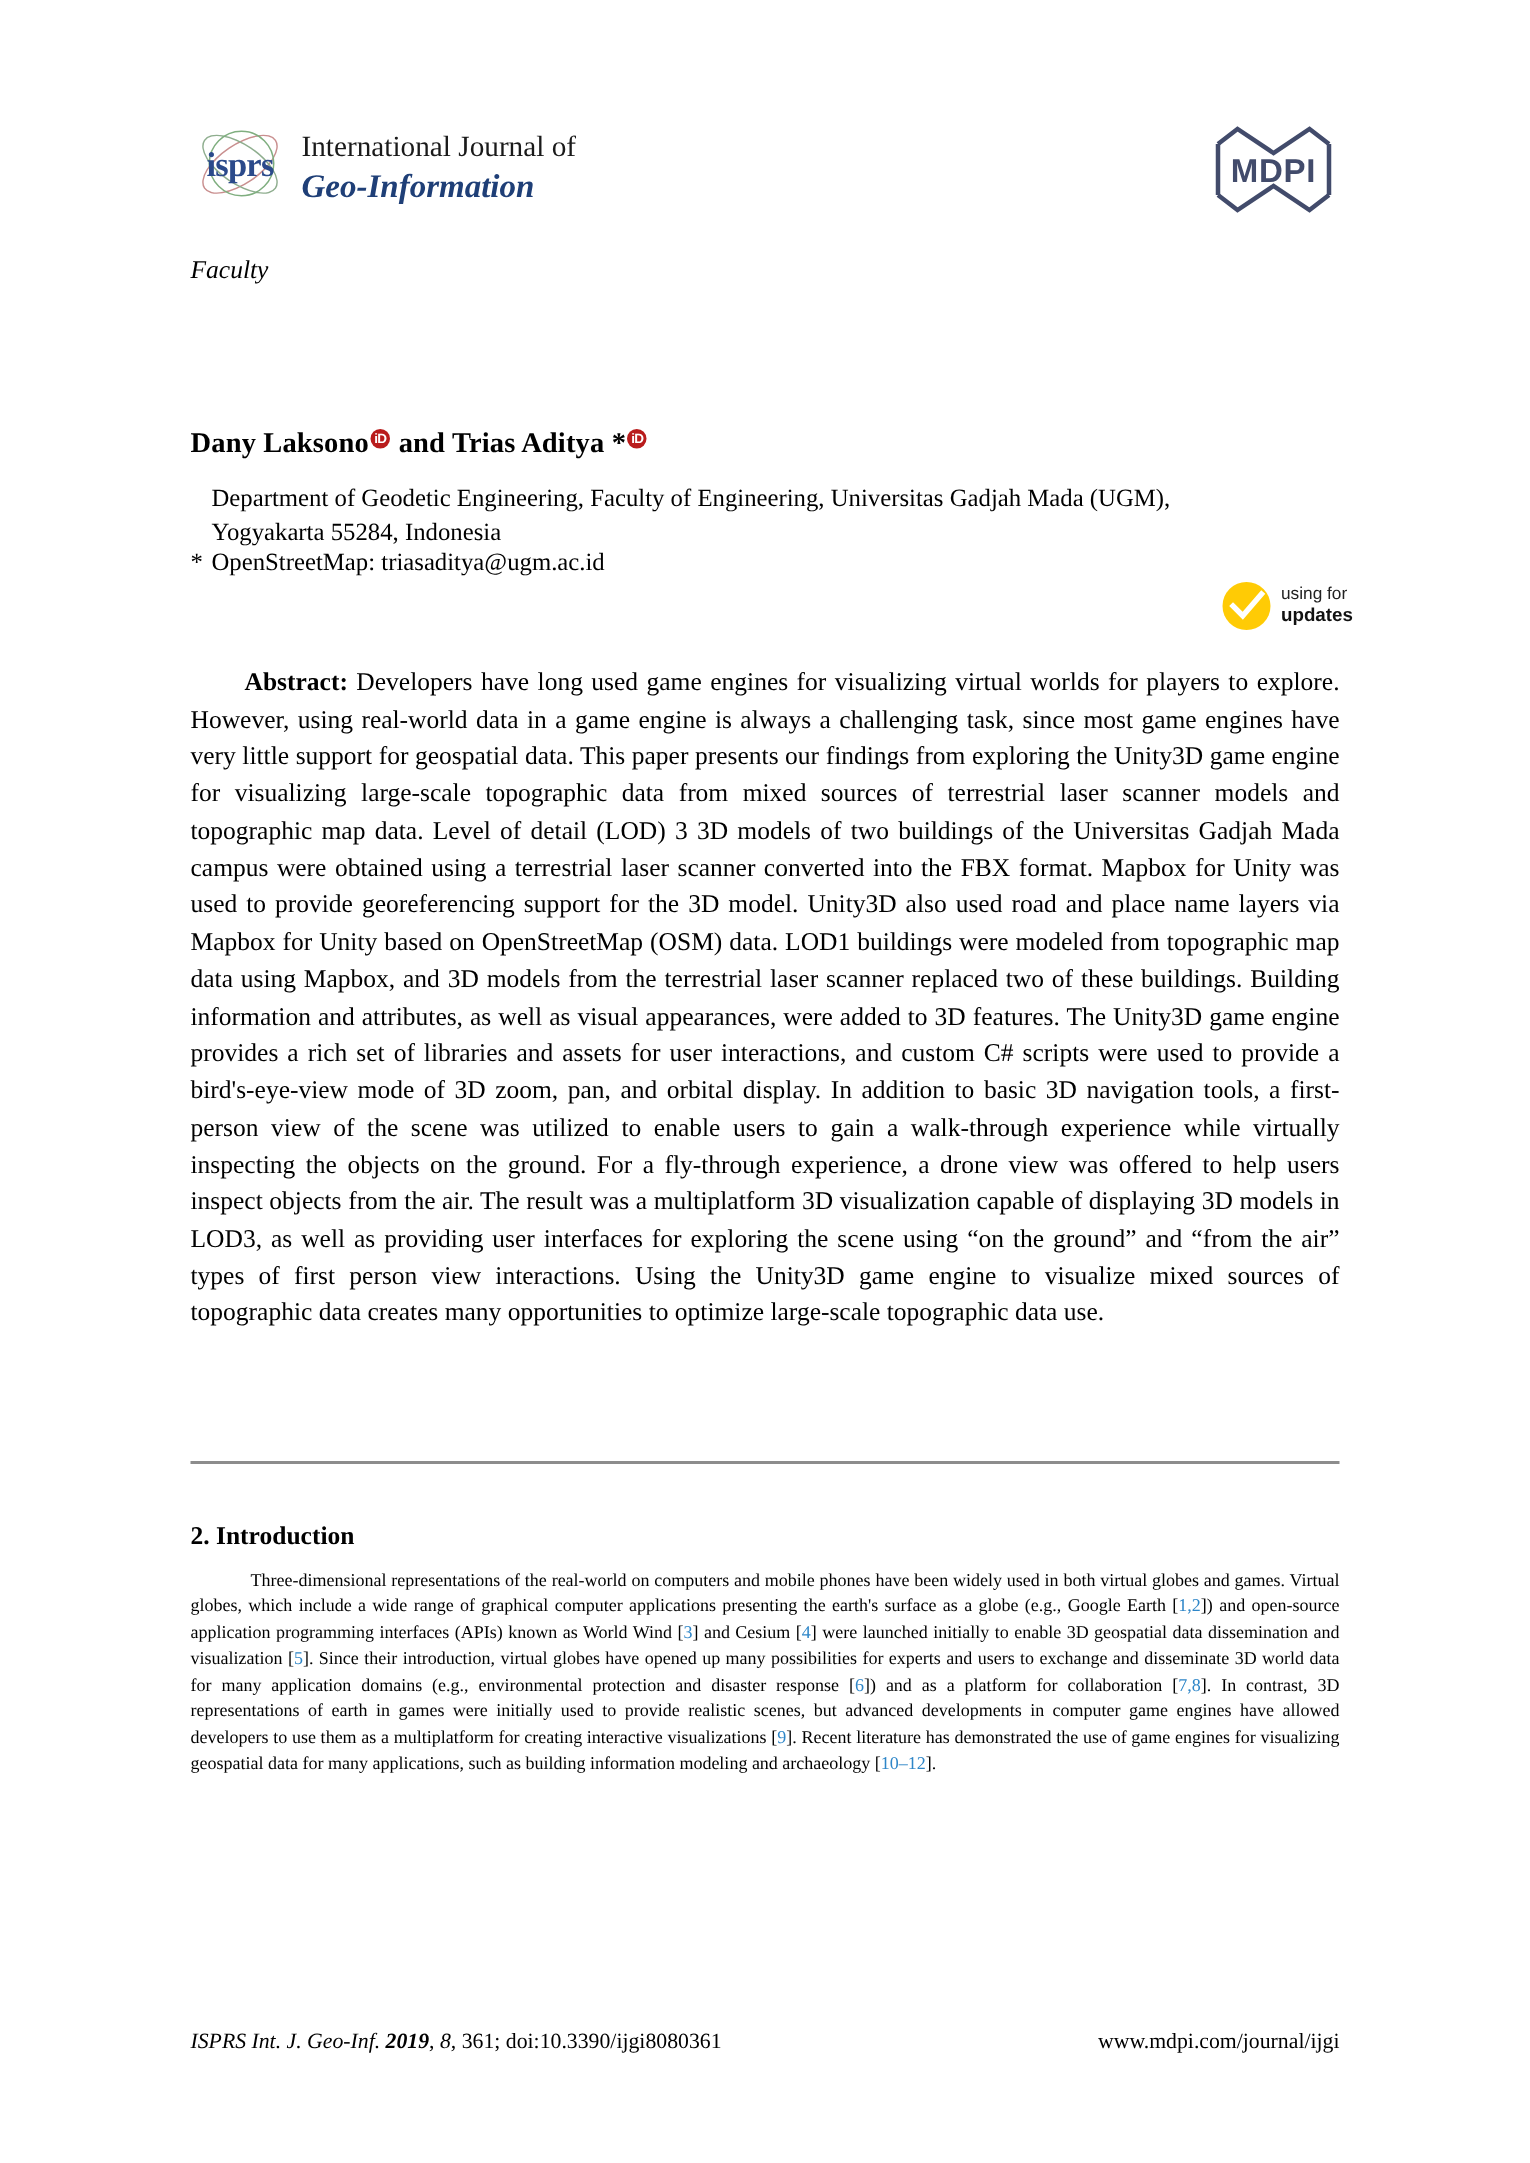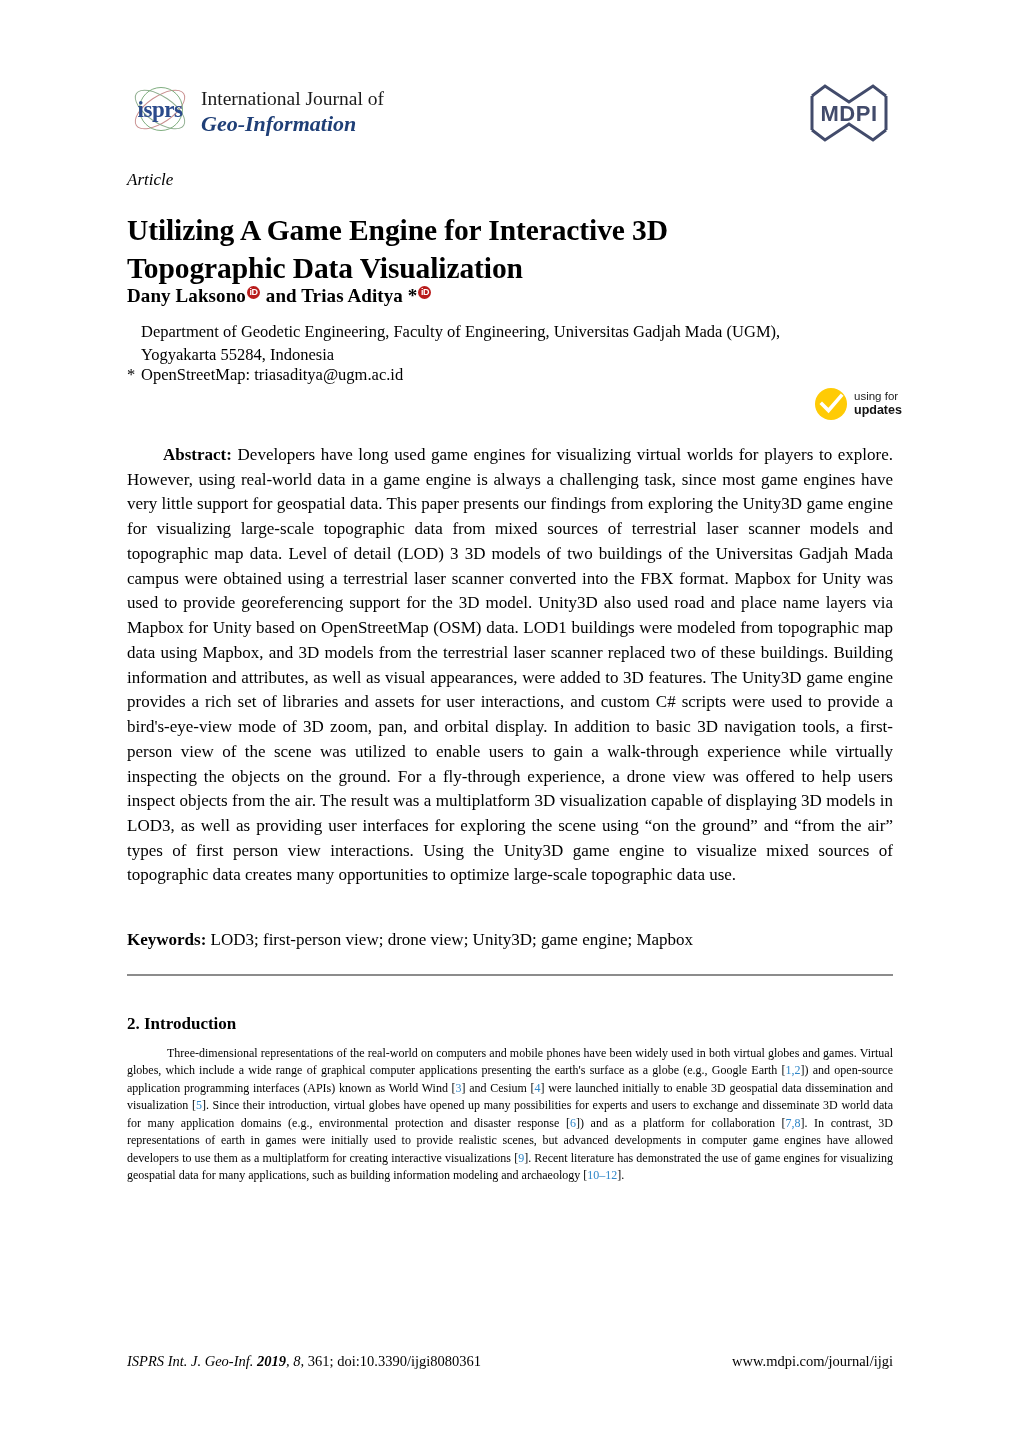--- a/index.html
+++ b/index.html
@@ -299,23 +299,22 @@
       <svg width="88" height="62" viewBox="0 0 88 62">
         <polyline points="7,14 20,4 44,20 68,4 81,14" fill="none" stroke="#424b6b" stroke-width="3"></polyline>
         <polyline points="7,48 20,58 44,42 68,58 81,48" fill="none" stroke="#424b6b" stroke-width="3"></polyline>
         <line x1="7" y1="14" x2="7" y2="48" stroke="#424b6b" stroke-width="3"></line>
         <line x1="81" y1="14" x2="81" y2="48" stroke="#424b6b" stroke-width="3"></line>
         <text x="44" y="39" text-anchor="middle" font-family="Liberation Sans, sans-serif" font-size="22" font-weight="bold" fill="#424b6b" letter-spacing="0.5">MDPI</text>
       </svg>
     </div>
   </div>
 
-  <div class="article-kind">Article</div>
-
-  <h1 class="paper-title">Utilizing A Game Engine for Interactive 3D Topographic Data Visualization</h1>
+  <div class="article-kind">Faculty</div>
+
 
   <div class="authors">
     <span>Dany Laksono</span><span class="orcid">iD</span>&nbsp;<span>and Trias Aditya *</span><span class="orcid">iD</span>
   </div>
 
   <div class="affiliation">Department of Geodetic Engineering, Faculty of Engineering, Universitas Gadjah Mada (UGM), Yogyakarta 55284, Indonesia</div>
 
   <div class="correspondence">
     <span class="star">*</span>
     <span>OpenStreetMap: triasaditya@ugm.ac.id</span>
@@ -333,24 +332,20 @@
       <div class="t1">using for</div>
       <div class="t2">updates</div>
     </div>
   </div>
 
   <div class="abstract">
     <b>Abstract:</b>
     <span>Developers have long used game engines for visualizing virtual worlds for players to explore. However, using real-world data in a game engine is always a challenging task, since most game engines have very little support for geospatial data. This paper presents our findings from exploring the Unity3D game engine for visualizing large-scale topographic data from mixed sources of terrestrial laser scanner models and topographic map data. Level of detail (LOD) 3 3D models of two buildings of the Universitas Gadjah Mada campus were obtained using a terrestrial laser scanner converted into the FBX format. Mapbox for Unity was used to provide georeferencing support for the 3D model. Unity3D also used road and place name layers via Mapbox for Unity based on OpenStreetMap (OSM) data. LOD1 buildings were modeled from topographic map data using Mapbox, and 3D models from the terrestrial laser scanner replaced two of these buildings. Building information and attributes, as well as visual appearances, were added to 3D features. The Unity3D game engine provides a rich set of libraries and assets for user interactions, and custom C# scripts were used to provide a bird's-eye-view mode of 3D zoom, pan, and orbital display. In addition to basic 3D navigation tools, a first-person view of the scene was utilized to enable users to gain a walk-through experience while virtually inspecting the objects on the ground. For a fly-through experience, a drone view was offered to help users inspect objects from the air. The result was a multiplatform 3D visualization capable of displaying 3D models in LOD3, as well as providing user interfaces for exploring the scene using “on the ground” and “from the air” types of first person view interactions. Using the Unity3D game engine to visualize mixed sources of topographic data creates many opportunities to optimize large-scale topographic data use.</span>
   </div>
 
-  <div class="keywords">
-    <b>Keywords:</b>
-    <span>LOD3; first-person view; drone view; Unity3D; game engine; Mapbox</span>
-  </div>
 
   <div class="rule"></div>
 
   <div class="section-head">2. Introduction</div>
 
   <div class="body-par">
     <span>Three-dimensional representations of the real-world on computers and mobile phones have been widely used in both virtual globes and games. Virtual globes, which include a wide range of graphical computer applications presenting the earth's surface as a globe (e.g., Google Earth [</span><span class="ref">1,2</span><span>]) and open-source application programming interfaces (APIs) known as World Wind [</span><span class="ref">3</span><span>] and Cesium [</span><span class="ref">4</span><span>] were launched initially to enable 3D geospatial data dissemination and visualization [</span><span class="ref">5</span><span>]. Since their introduction, virtual globes have opened up many possibilities for experts and users to exchange and disseminate 3D world data for many application domains (e.g., environmental protection and disaster response [</span><span class="ref">6</span><span>]) and as a platform for collaboration [</span><span class="ref">7,8</span><span>]. In contrast, 3D representations of earth in games were initially used to provide realistic scenes, but advanced developments in computer game engines have allowed developers to use them as a multiplatform for creating interactive visualizations [</span><span class="ref">9</span><span>]. Recent literature has demonstrated the use of game engines for visualizing geospatial data for many applications, such as building information modeling and archaeology [</span><span class="ref">10–12</span><span>].</span>
   </div>
 
   <div class="footer">

